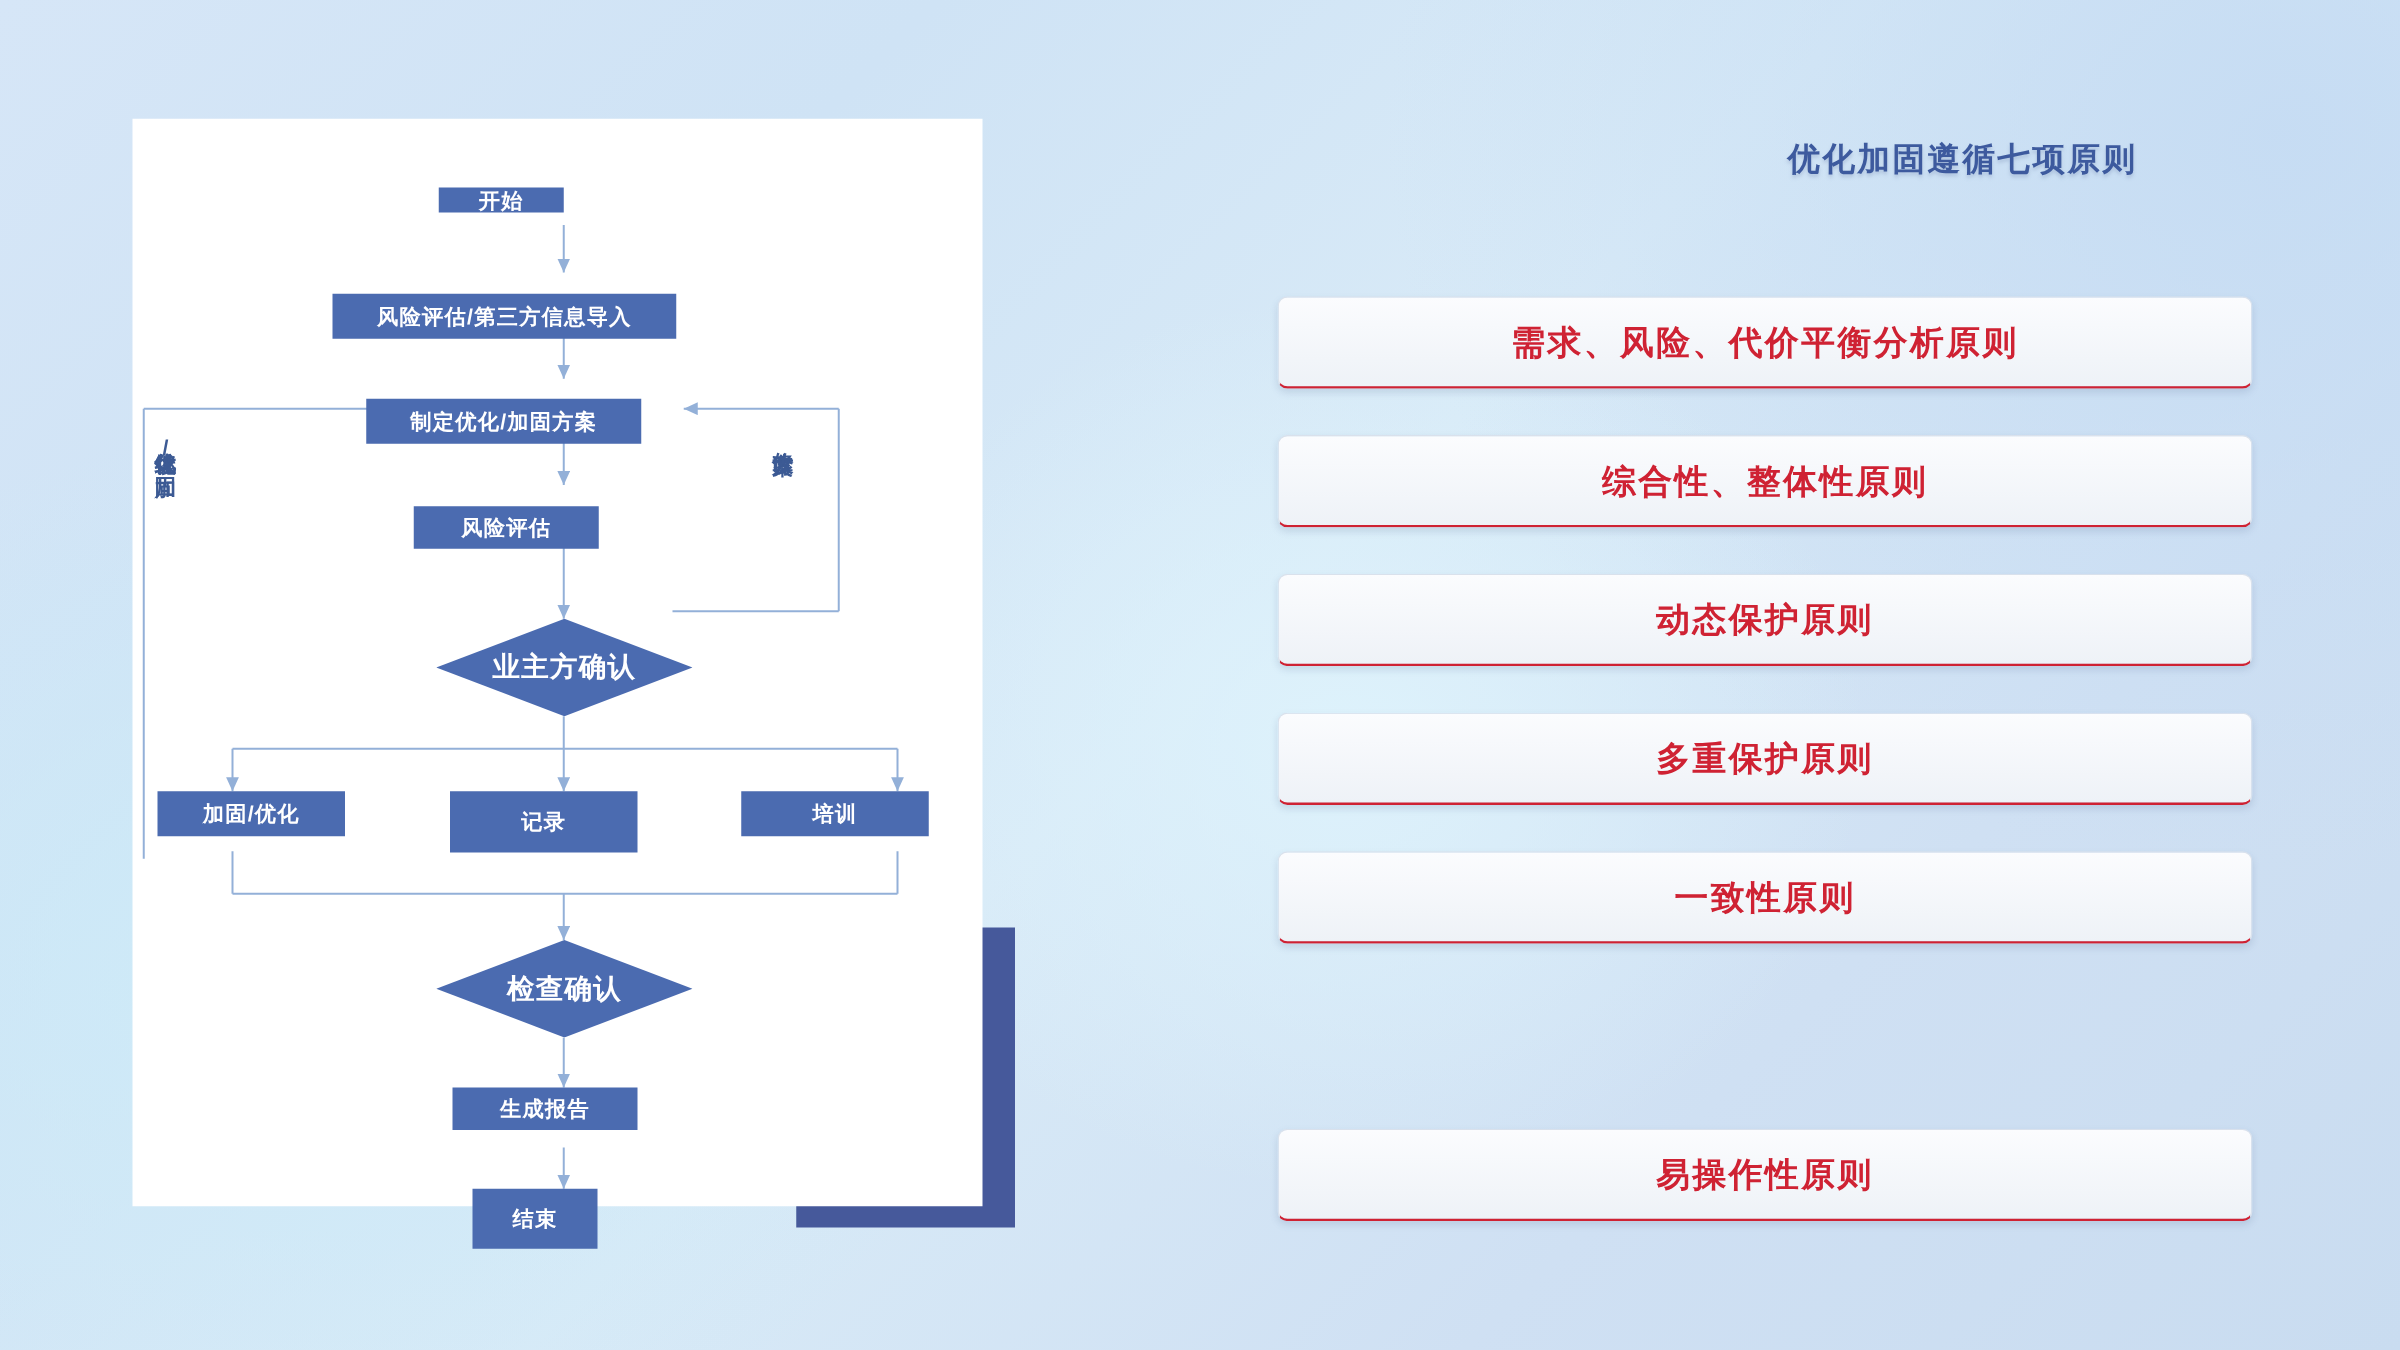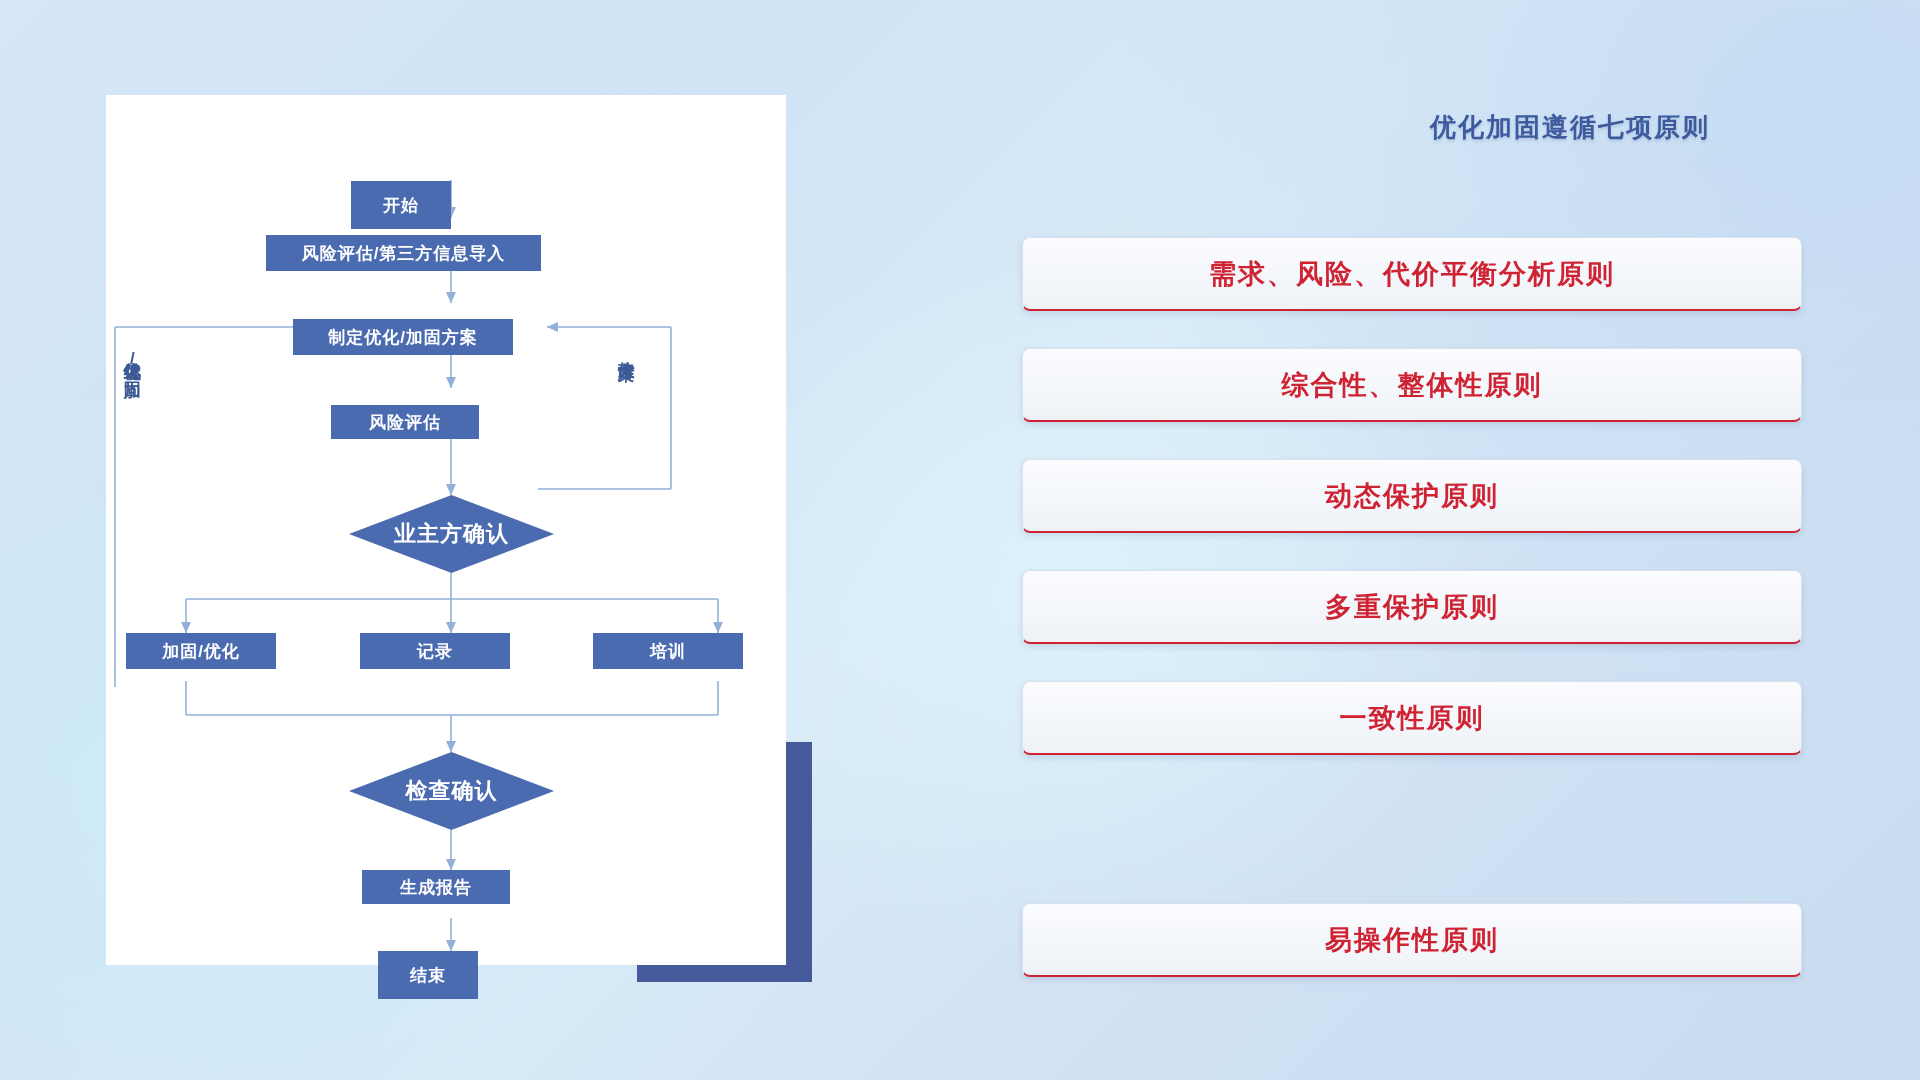--- a/index.html
+++ b/index.html
@@ -164,38 +164,38 @@
         <path d="M612,586 L612,620"></path>
 
         <path d="M9,232 L9,592"></path>
         <path d="M9,592 L9,592"></path>
 
         <path d="M565,232 L565,394"></path>
         <path d="M565,394 L432,394"></path>
       </g>
     </svg>
 
-    <div class="node" style="left:245px; top:55px; width:100px; height:48px;margin-top:31px;">开始</div>
+    <div class="node" style="left:245px; top:55px; width:100px; height:20px;">开始</div>
 
     <div class="node" style="left:160px; top:140px; width:275px; height:36px;">风险评估/第三方信息导入</div>
 
     <div class="node" style="left:187px; top:224px; width:220px; height:36px;">制定优化/加固方案</div>
 
     <div class="node" style="left:225px; top:310px; width:148px; height:34px;">风险评估</div>
 
     <div class="diamond-wrap" style="left:243px; top:400px; width:205px; height:78px;">
       <svg width="205" height="78" viewBox="0 0 205 78" xmlns="http://www.w3.org/2000/svg">
         <polygon points="102.5,0 205,39 102.5,78 0,39" fill="#4b6bb0"></polygon>
       </svg>
       <div class="diamond-label">业主方确认</div>
     </div>
 
     <div class="node" style="left:20px; top:538px; width:150px; height:36px;">加固/优化</div>
 
-    <div class="node" style="left:254px; top:538px; width:150px; height:36px;">记录</div>
+    <div class="node" style="left:254px; top:538px; width:150px; height:49px;">记录</div>
 
     <div class="node" style="left:487px; top:538px; width:150px; height:36px;">培训</div>
 
     <div class="diamond-wrap" style="left:243px; top:657px; width:205px; height:78px;">
       <svg width="205" height="78" viewBox="0 0 205 78" xmlns="http://www.w3.org/2000/svg">
         <polygon points="102.5,0 205,39 102.5,78 0,39" fill="#4b6bb0"></polygon>
       </svg>
       <div class="diamond-label">检查确认</div>
     </div>
 

